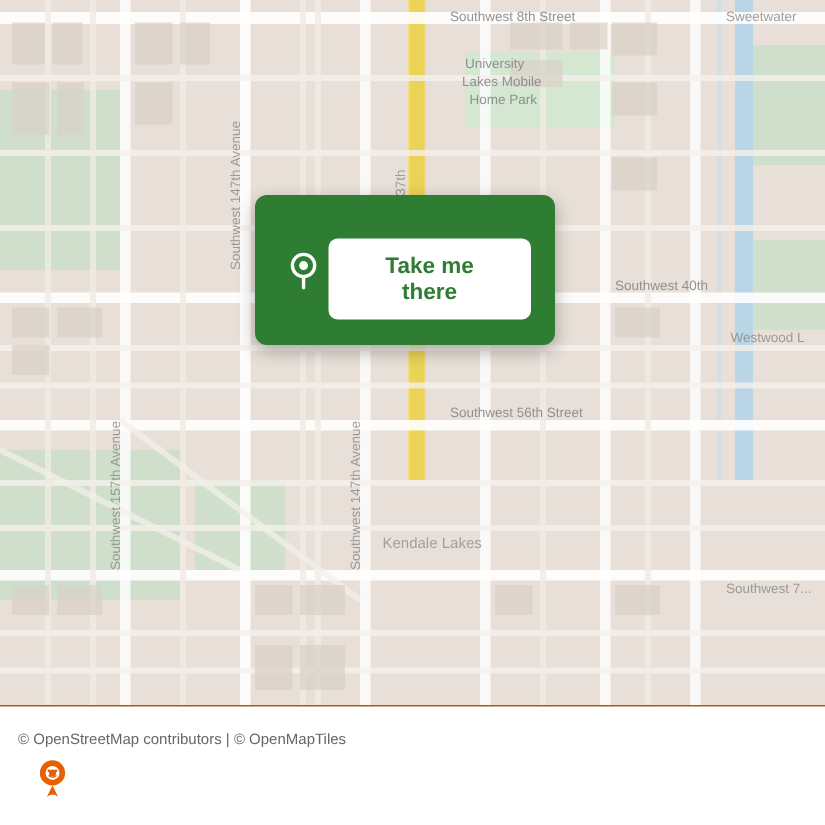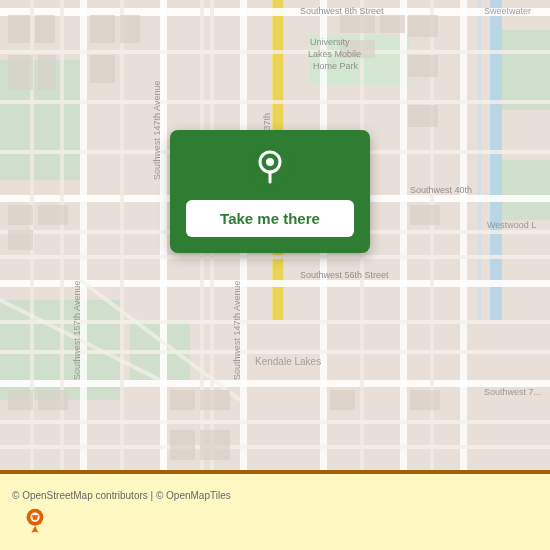--- a/index.html
+++ b/index.html
@@ -28,23 +28,23 @@
     }
 
     
     .card-overlay {
       position: absolute;
       top: 130px;
       left: 170px;
       width: 200px;
       background: #2e7d32;
       border-radius: 8px;
-      padding: 14px 16px 16px 16px;
-      display: flex;
-      flex-direction: column;
+      padding: 28px 16px 16px 16px;
+      display: flex;
+      flex-direction: row;
       align-items: center;
       box-shadow: 0 4px 12px rgba(0,0,0,0.3);
     }
 
     .pin-icon {
       width: 44px;
       height: 44px;
       margin-bottom: 12px;
     }
 
@@ -61,22 +61,22 @@
       text-align: center;
     }
 
     
     #bottom-bar {
       position: absolute;
       bottom: 0;
       left: 0;
       right: 0;
       height: 80px;
-      background: #fef9c3;
-      border-top: 4px solid #a16207;
+      background: #ffffff;
+      border-top: 1px solid #a16207;
       display: flex;
       flex-direction: column;
       justify-content: center;
       padding: 8px 12px;
     }
 
     .attribution {
       font-size: 10px;
       color: #666;
       margin-bottom: 6px;

